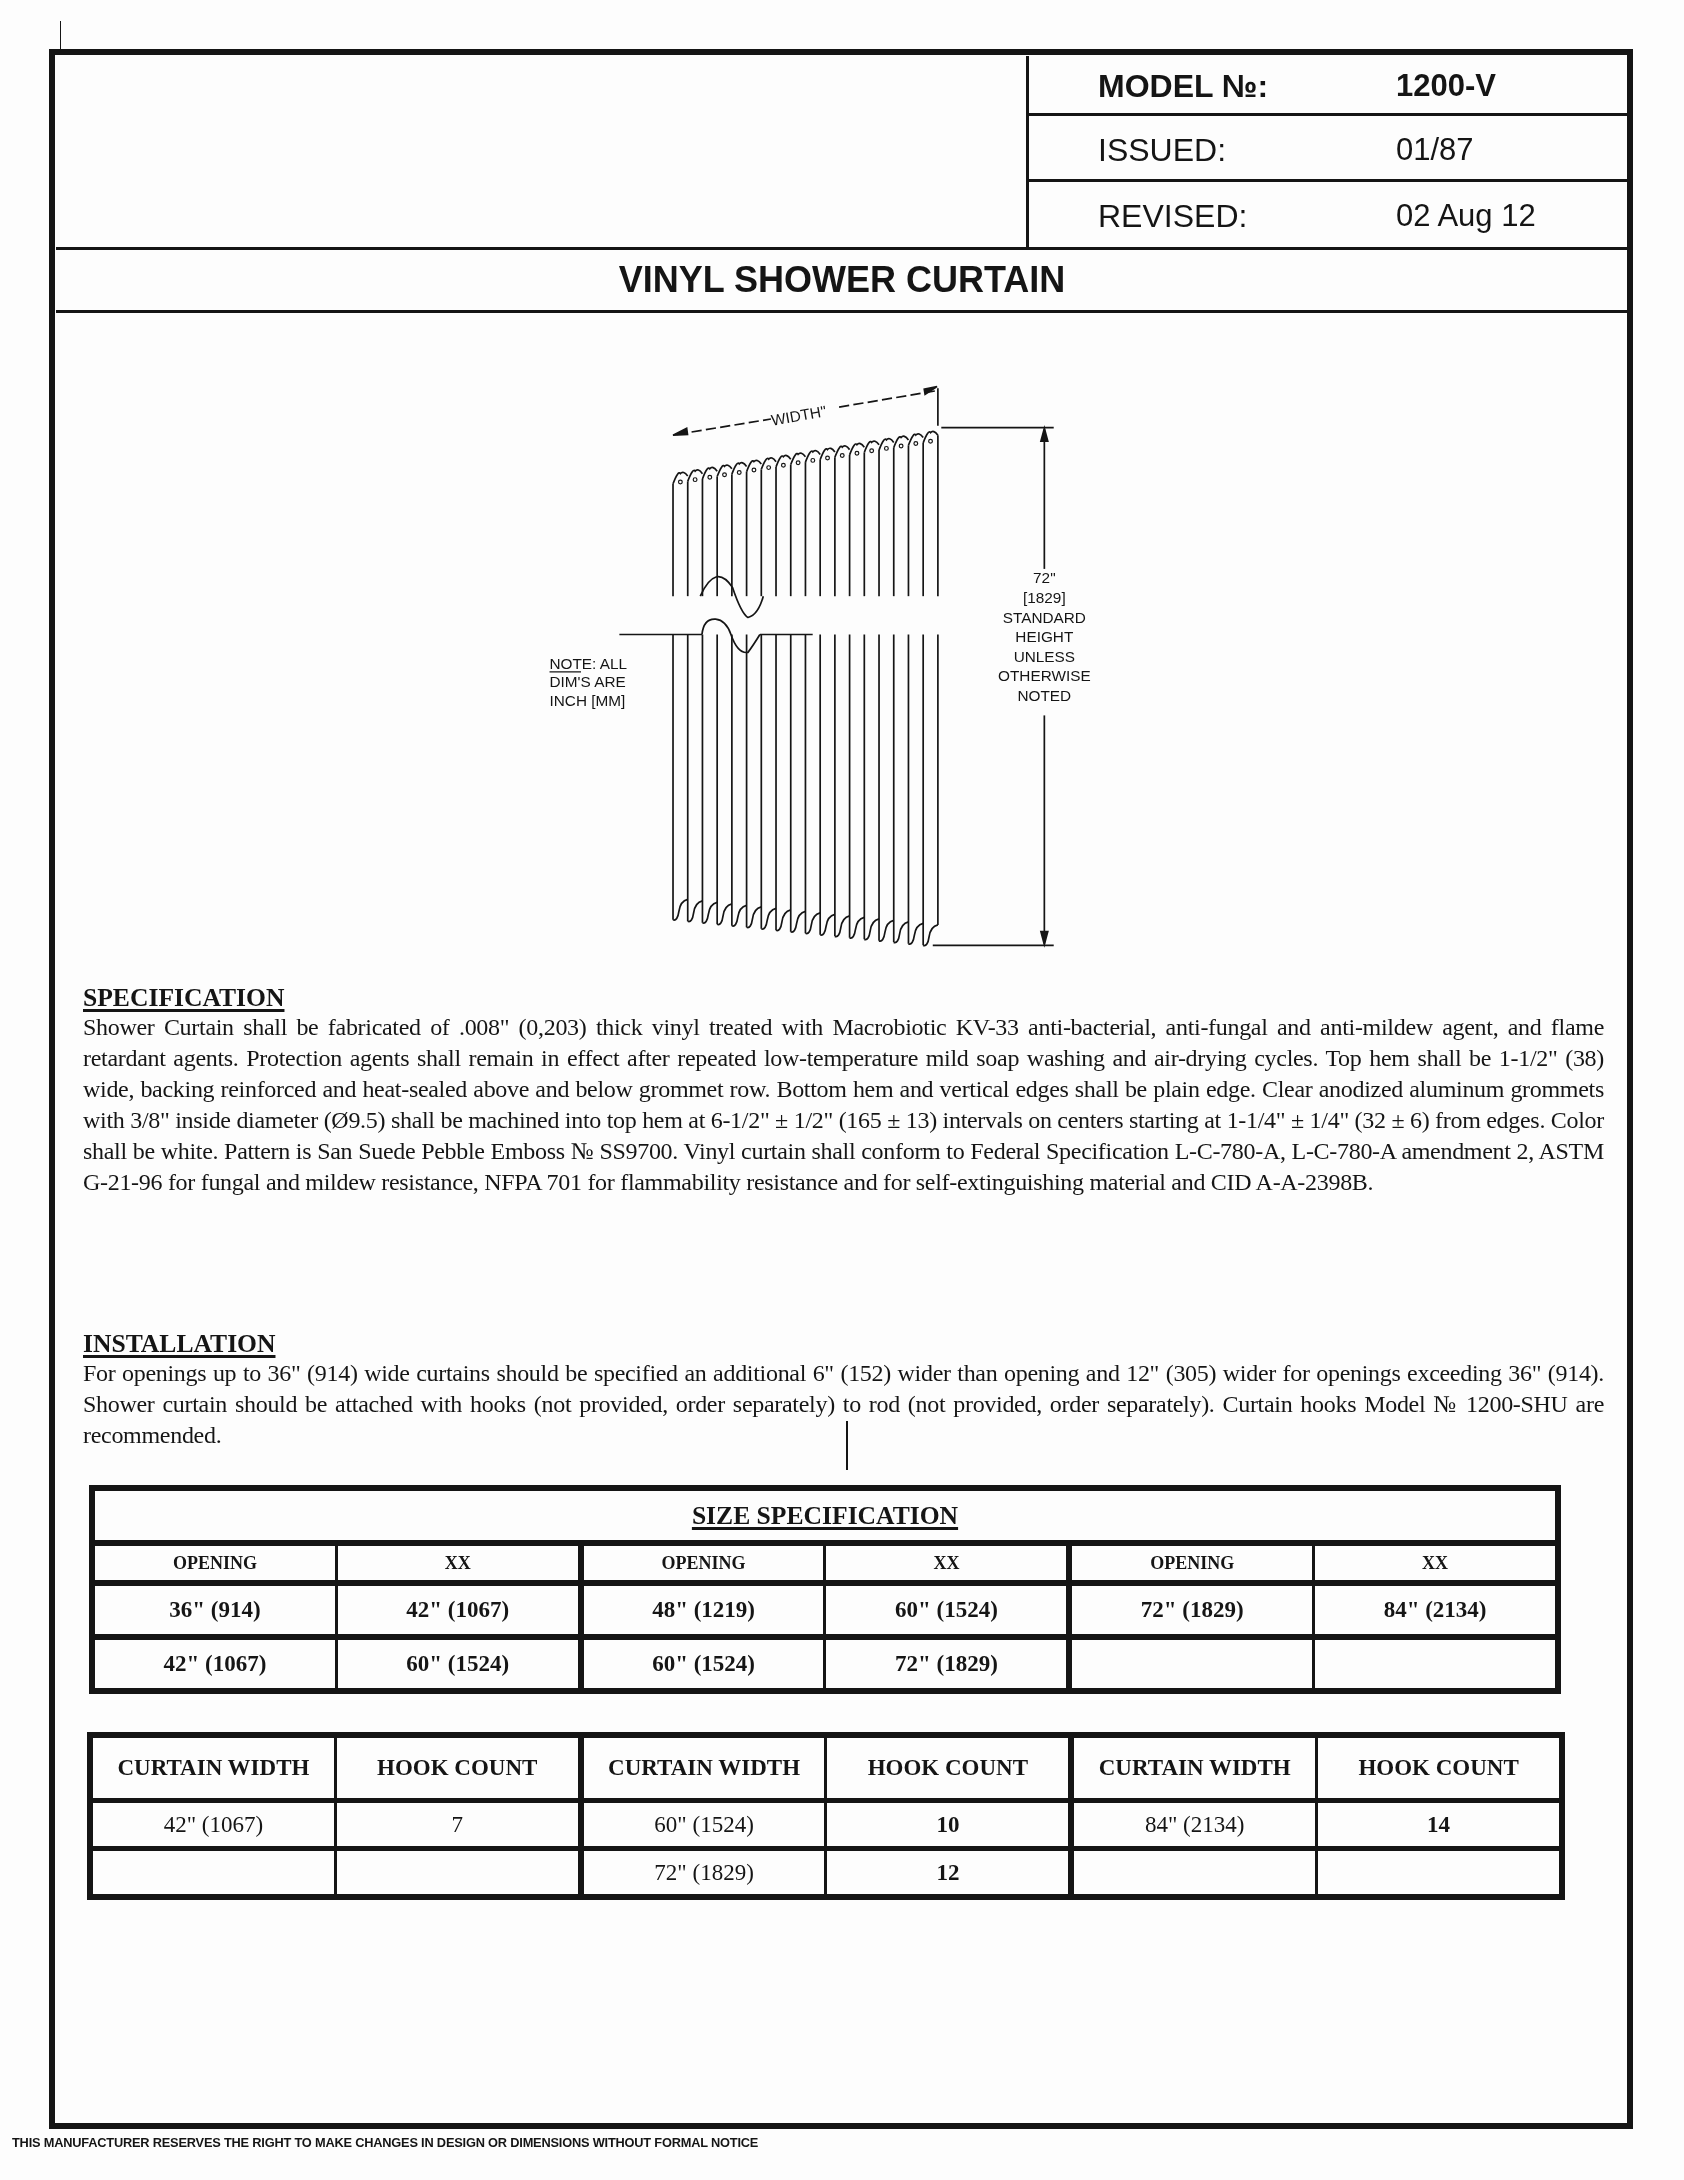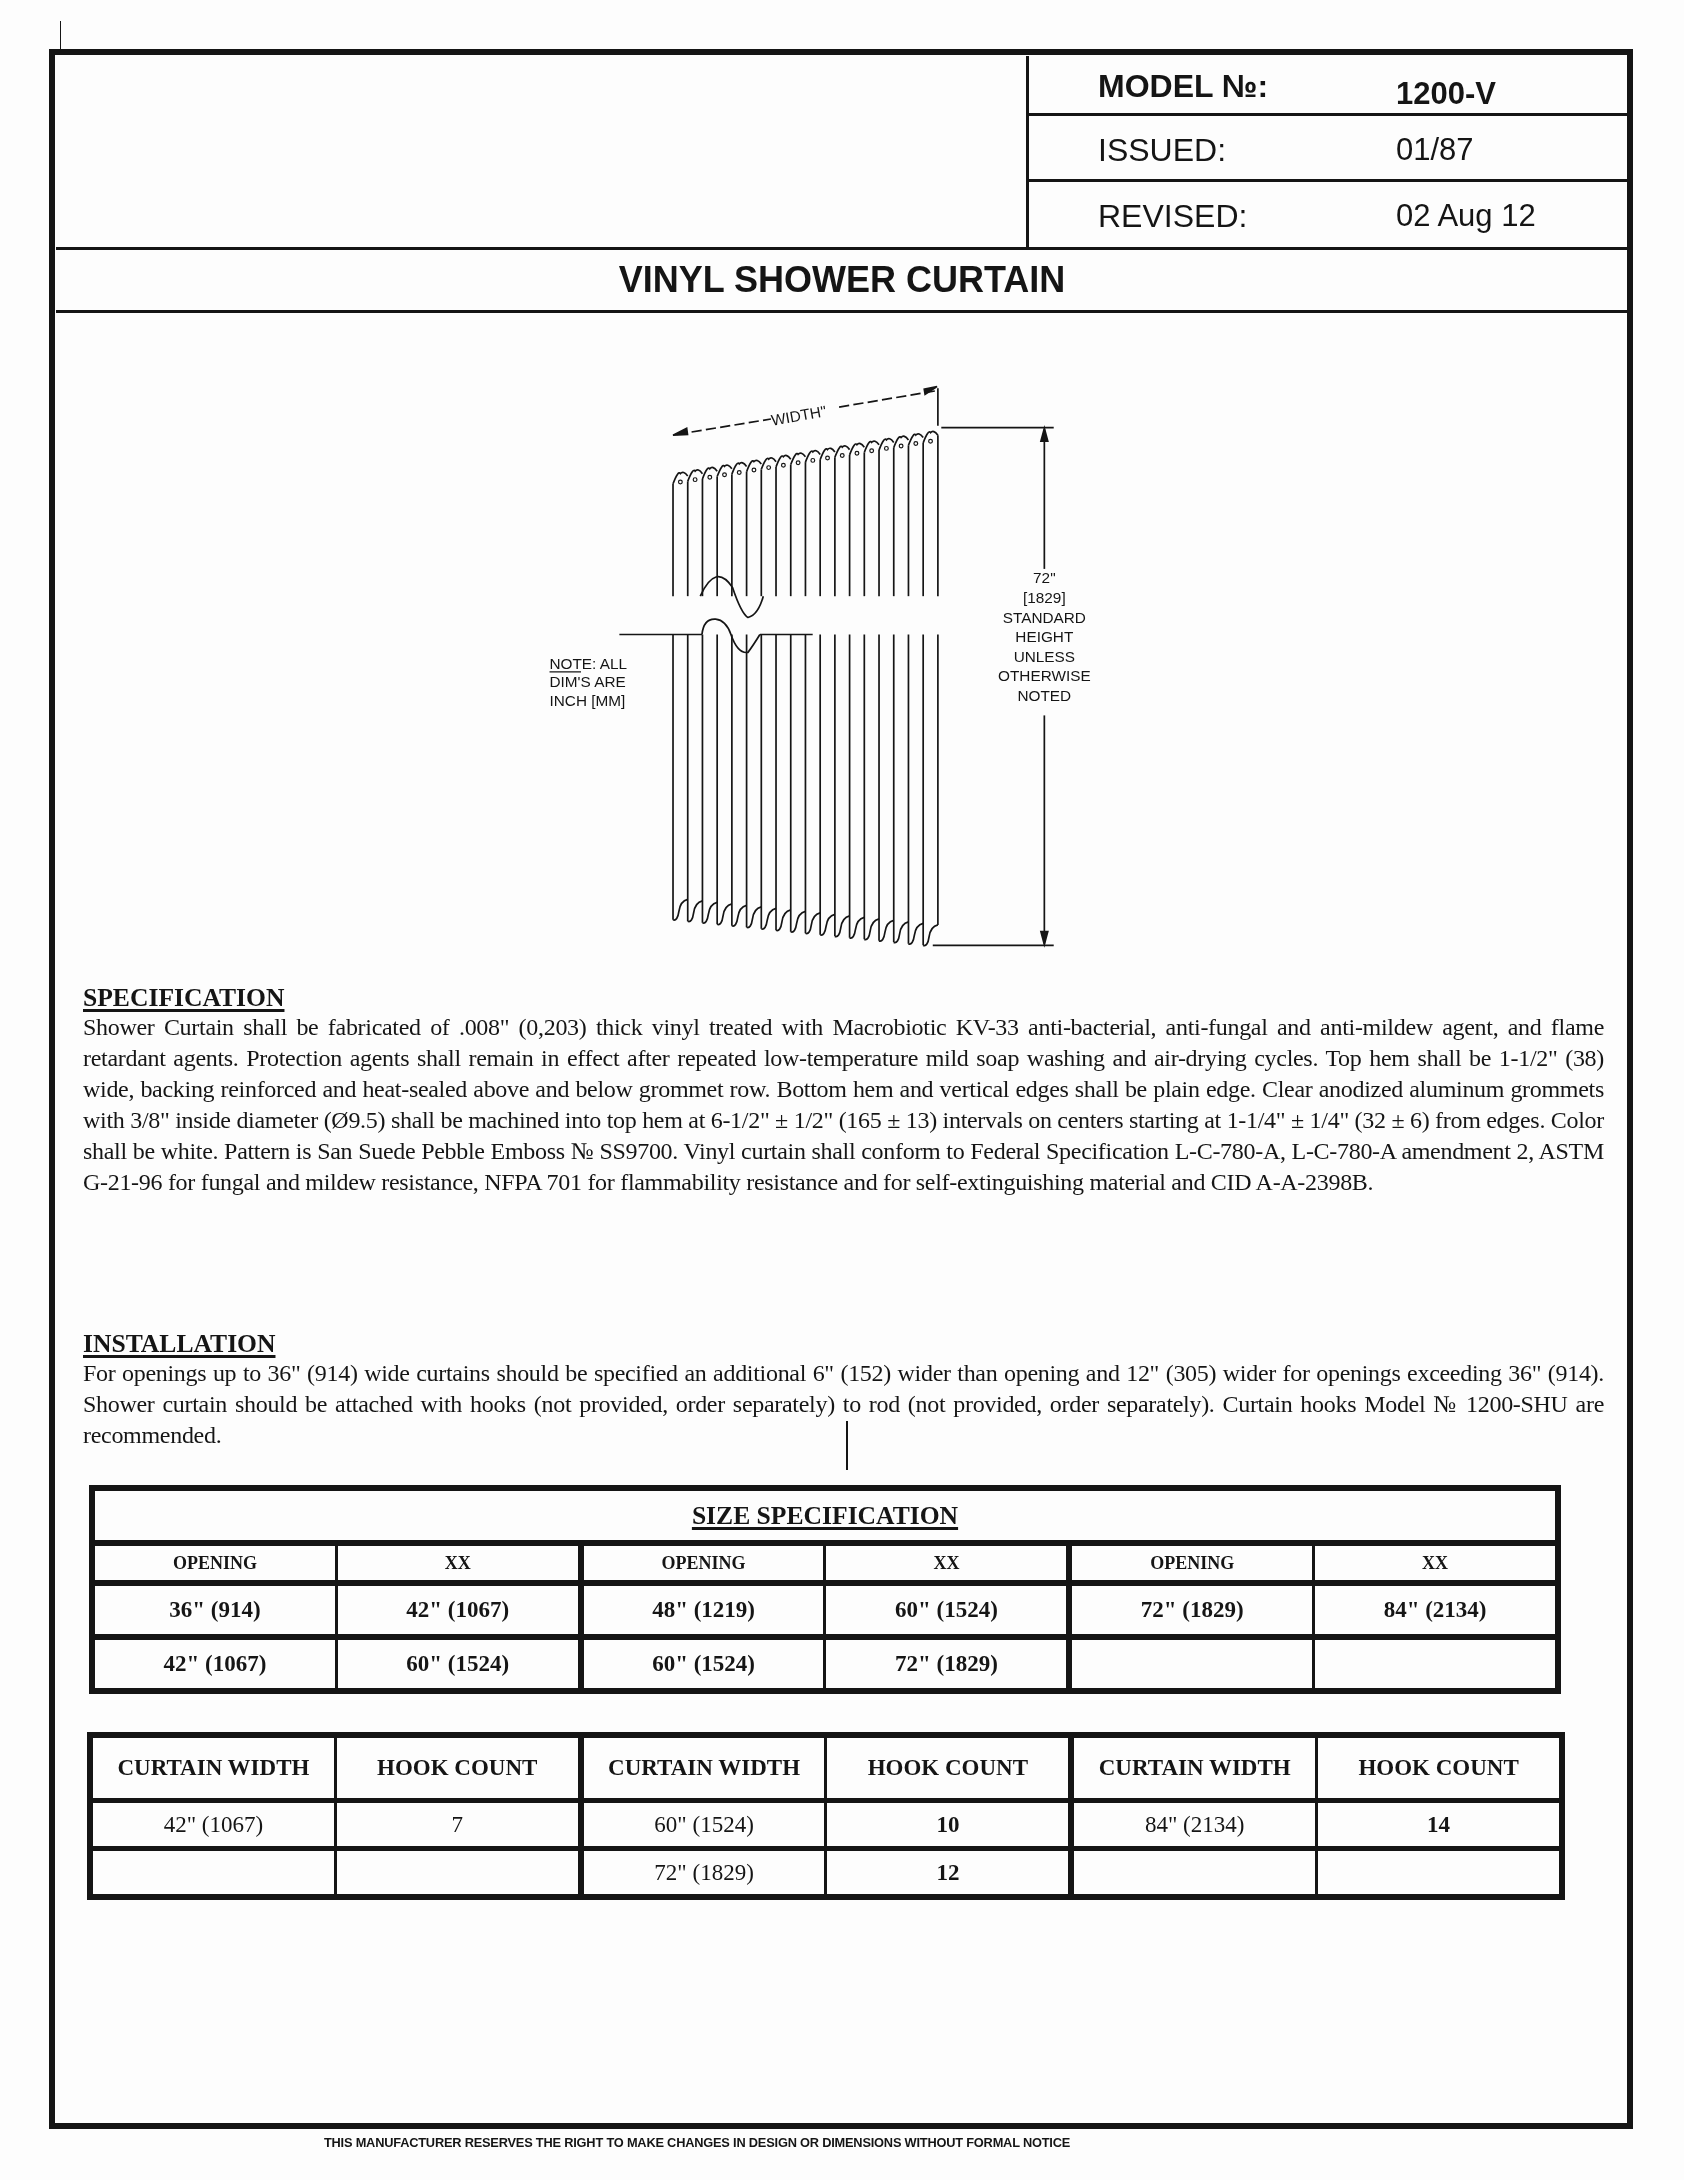--- a/index.html
+++ b/index.html
@@ -42,33 +42,33 @@
   #size-table td.val { height: 48px; font-size: 23px; font-weight: bold; }
   #size-table tr.row-sep td { border-top-width: 6.8px; }
   #size-table tr.hdr-sep th { border-top-width: 6.8px; }
   #hooks-table { left: 87px; top: 1732px; width: 1478px; }
   #hooks-table .title-cell { height: 75px; font-size: 25.6px; }
   #hooks-table th { height: 60px; font-size: 23px; }
   #hooks-table td.val { height: 43px; font-size: 23px; }
   #hooks-table td.count { font-weight: bold; }
   #hooks-table tr.hdr-sep th, #hooks-table tr.row-sep td { border-top-width: 5.1px; }
 
-  #footer-note { position: absolute; left: 0; width: 1394px; top: 2135px; text-align: center; font-size: 12.8px; font-weight: bold; letter-spacing: -0.2px; }
+  #footer-note { position: absolute; left: 0; width: 1394px; top: 2135px; text-align: left; font-size: 12.8px; font-weight: bold; letter-spacing: -0.2px; padding-left: 12px; }
 </style>
 </head>
 <body>
 
 <div id="crop-mark"></div>
 <div id="frame"></div>
 
 <div id="hdr-divider"></div>
 <div class="hdr-hline" style="top:113px"></div>
 <div class="hdr-hline" style="top:179px"></div>
 <div class="hdr-label sans bold" style="top:68px">MODEL №:</div>
-<div class="hdr-value sans bold" style="top:76px">1200-V</div>
+<div class="hdr-value sans bold" style="top:68px">1200-V</div>
 <div class="hdr-label sans" style="top:132px">ISSUED:</div>
 <div class="hdr-value sans" style="top:132px">01/87</div>
 <div class="hdr-label sans" style="top:198px">REVISED:</div>
 <div class="hdr-value sans" style="top:198px">02 Aug 12</div>
 
 <div id="title-top"></div>
 <div id="doc-title" class="sans">VINYL SHOWER CURTAIN</div>
 <div id="title-bot"></div>
 
 <svg id="diagram" xmlns="http://www.w3.org/2000/svg" width="1685" height="1022" viewBox="0 0 1978 1200">

